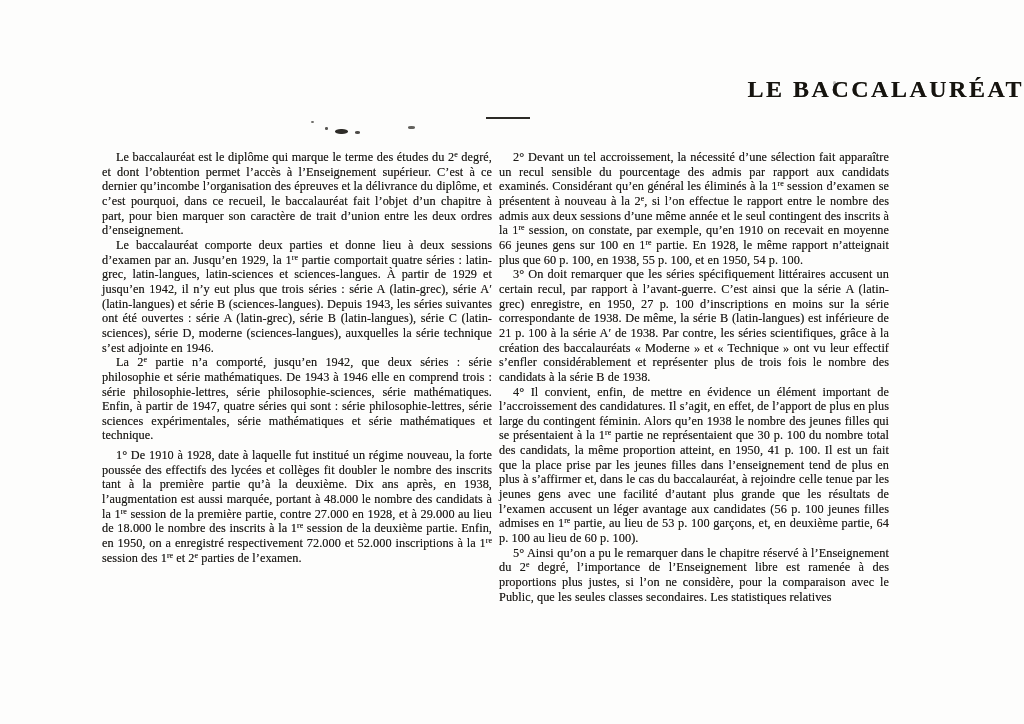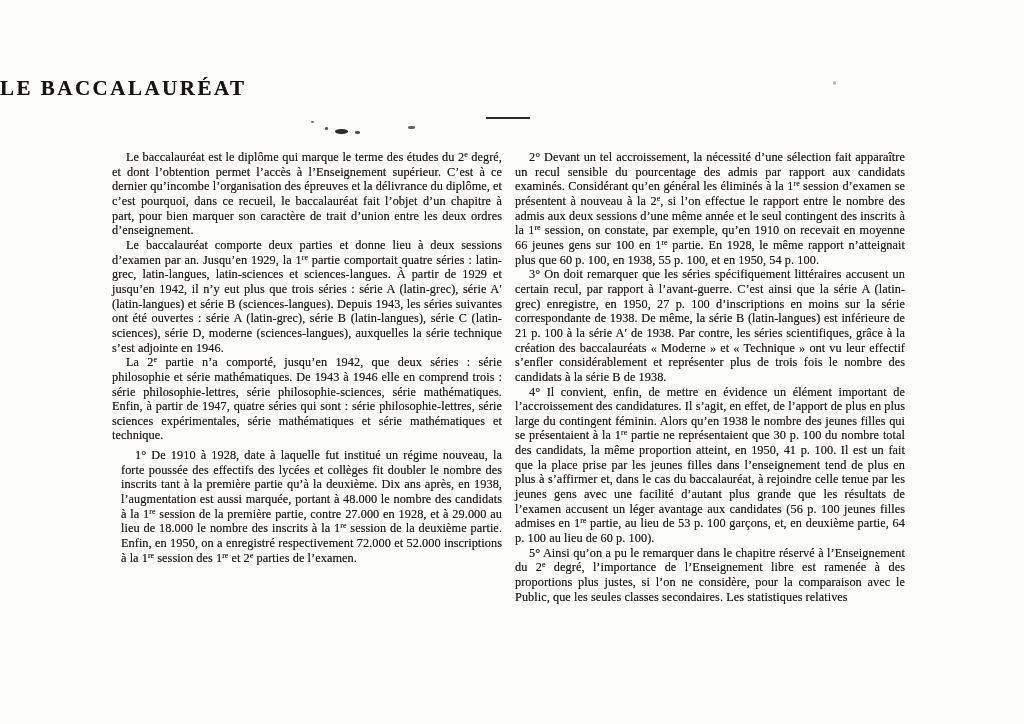--- a/index.html
+++ b/index.html
@@ -12,53 +12,53 @@
     position: relative;
     width: 1024px; height: 724px;
     background: #fdfdfc;
     color: #1d1b18;
     overflow: hidden;
   }
   .title {
     position: absolute;
     top: 76px; left: 0; width: 100%;
     margin: 0;
-    text-align: left;
-    font-size: 21px;
+    text-align: right;
+    font-size: 24px;
     font-weight: bold;
     letter-spacing: 2.5px;
     color: #16140f;
     text-shadow: 0 0 0.5px rgba(20,18,14,0.6);
   }
   .title-rule {
     position: absolute;
     top: 117px; left: 486px;
     width: 44px; height: 2px;
     background: #2c2a26;
   }
   .columns {
     position: absolute;
-    top: 150px; left: 112px;
+    top: 150px; left: 102px;
     width: 793px;
     display: flex;
-    gap: 13px;
+    gap: 7px;
   }
   .col {
     width: 390px;
     text-align: justify;
     font-size: 12.3px;
     line-height: 14.65px;
     letter-spacing: 0.05px;
   }
   .col p {
     margin: 0;
     text-indent: 14px;
     text-shadow: 0 0 0.35px rgba(25,22,18,0.55);
   }
-  .col p.gap-before { margin-top: 5px; margin-left: 9px; }
+  .col p.gap-before { margin-top: 5px; }
   sup {
     font-size: 8px;
     line-height: 0;
     vertical-align: 4px;
     letter-spacing: 0;
   }
   .speck {
     position: absolute;
     background: #2e2c28;
     border-radius: 45%;

